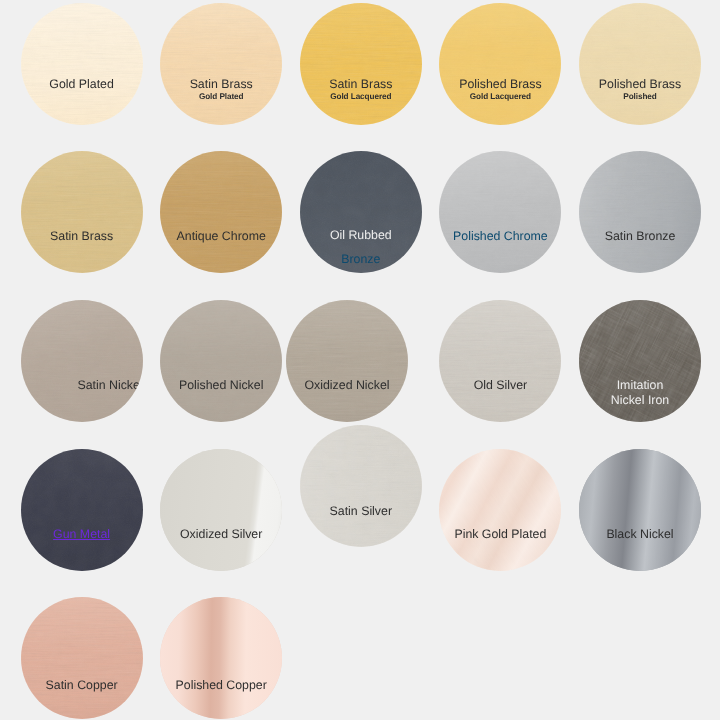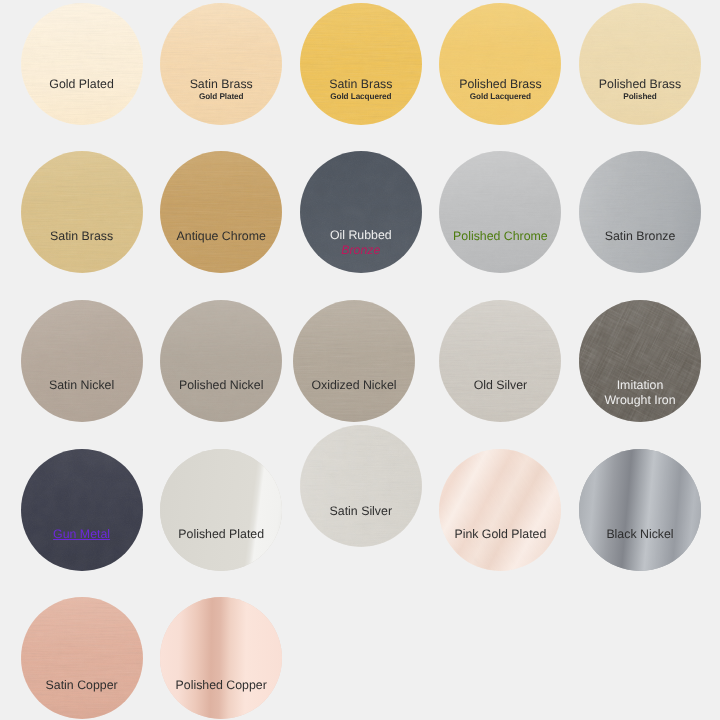--- a/index.html
+++ b/index.html
@@ -202,21 +202,21 @@
           </defs>
           <g>
             <rect width="122" height="122" filter="url(#tx7)" opacity="0.045"></rect>
           </g>
           <g>
             <rect width="122" height="122" filter="url(#tx7b)" opacity="0.05"></rect>
           </g>
         </svg></div>
     <div class="sheen" style="background: linear-gradient(rgba(255, 255, 255, 0) 0%, rgba(255, 255, 255, 0.02) 45%, rgba(255, 255, 255, 0.05) 100%);"></div>
     <div class="lbl l1" style="top: 76.6px; color: rgb(238, 238, 238);">Oil Rubbed</div>
-    <div class="lbl l1" style="top: 92px; color: #be185d; font-style: italic;">Bronze</div>
+    <div class="lbl l1" style="top: 101px; color: #0c4a6e;">Bronze</div>
   </div>
   <div class="sw" style="left:439.40px;top:151.35px">
     <div class="fill" style="background-color: rgb(189, 190, 191);"></div>
     <div class="tex"><svg width="122" height="122">
           <defs>
             <filter id="tx8" x="-60%" y="-60%" width="220%" height="220%">
       <feTurbulence type="fractalNoise" baseFrequency="0.035 1.1" numOctaves="2" seed="109"></feTurbulence>
       <feColorMatrix type="saturate" values="0"></feColorMatrix>
     </filter>
             <filter id="tx8b" x="-60%" y="-60%" width="220%" height="220%">
@@ -225,21 +225,21 @@
     </filter>
           </defs>
           <g>
             <rect width="122" height="122" filter="url(#tx8)" opacity="0.05"></rect>
           </g>
           <g>
             <rect width="122" height="122" filter="url(#tx8b)" opacity="0.035"></rect>
           </g>
         </svg></div>
     <div class="sheen" style="background: linear-gradient(170deg, rgba(255, 255, 255, 0.22) 0%, rgba(255, 255, 255, 0.04) 48%, rgba(156, 158, 162, 0.08) 86%, rgba(146, 150, 154, 0.16) 100%);"></div>
-    <div class="lbl l1" style="top: 77.3px; color: #4d7c0f;">Polished Chrome</div>
+    <div class="lbl l1" style="top: 77.3px; color: #0c4a6e;">Polished Chrome</div>
   </div>
   <div class="sw" style="left:579.00px;top:151.35px">
     <div class="fill" style="background-color: rgb(179, 182, 185);"></div>
     <div class="tex"><svg width="122" height="122">
           <defs>
             <filter id="tx9" x="-60%" y="-60%" width="220%" height="220%">
       <feTurbulence type="fractalNoise" baseFrequency="0.04 1.3" numOctaves="3" seed="122"></feTurbulence>
       <feColorMatrix type="saturate" values="0"></feColorMatrix>
     </filter>
             <filter id="tx9b" x="-60%" y="-60%" width="220%" height="220%">
@@ -271,21 +271,21 @@
     </filter>
           </defs>
           <g>
             <rect width="122" height="122" filter="url(#tx10)" opacity="0.07"></rect>
           </g>
           <g>
             <rect width="122" height="122" filter="url(#tx10b)" opacity="0.045"></rect>
           </g>
         </svg></div>
     <div class="sheen" style="background: linear-gradient(165deg, rgba(255, 255, 255, 0.14) 0%, rgba(255, 255, 255, 0.01) 45%, rgba(156, 142, 130, 0.08) 84%, rgba(146, 132, 118, 0.16) 100%);"></div>
-    <div class="lbl l1" style="top: 78.3px; color: rgb(46, 46, 46);">Satin Nickel</div>
+    <div class="lbl l1" style="top: 78.3px; color: rgb(46, 46, 46); text-align: right;">Satin Nickel</div>
   </div>
   <div class="sw" style="left:160.20px;top:299.95px">
     <div class="fill" style="background-color: rgb(178, 168, 156);"></div>
     <div class="tex"><svg width="122" height="122">
           <defs>
             <filter id="tx11" x="-60%" y="-60%" width="220%" height="220%">
       <feTurbulence type="fractalNoise" baseFrequency="0.035 1.1" numOctaves="2" seed="148"></feTurbulence>
       <feColorMatrix type="saturate" values="0"></feColorMatrix>
     </filter>
             <filter id="tx11b" x="-60%" y="-60%" width="220%" height="220%">
@@ -296,21 +296,21 @@
           <g>
             <rect width="122" height="122" filter="url(#tx11)" opacity="0.05"></rect>
           </g>
           <g>
             <rect width="122" height="122" filter="url(#tx11b)" opacity="0.035"></rect>
           </g>
         </svg></div>
     <div class="sheen" style="background: linear-gradient(rgba(255, 255, 255, 0.12) 0%, rgba(255, 255, 255, 0) 48%, rgba(156, 144, 132, 0.06) 86%, rgba(146, 134, 122, 0.12) 100%);"></div>
     <div class="lbl l1" style="top: 78.3px; color: rgb(46, 46, 46);">Polished Nickel</div>
   </div>
-  <div class="sw" style="left:293px;top:299.95px">
+  <div class="sw" style="left:286px;top:299.95px">
     <div class="fill" style="background-color: rgb(179, 168, 153);"></div>
     <div class="tex"><svg width="122" height="122">
           <defs>
             <filter id="tx12" x="-60%" y="-60%" width="220%" height="220%">
       <feTurbulence type="fractalNoise" baseFrequency="0.03 1.6" numOctaves="3" seed="161"></feTurbulence>
       <feColorMatrix type="saturate" values="0"></feColorMatrix>
     </filter>
             <filter id="tx12b" x="-60%" y="-60%" width="220%" height="220%">
       <feTurbulence type="fractalNoise" baseFrequency="0.14 0.15" numOctaves="3" seed="202"></feTurbulence>
       <feColorMatrix type="saturate" values="0"></feColorMatrix>
@@ -371,21 +371,21 @@
           </g>
           <g transform="rotate(-62 61 61)">
             <rect x="-62" y="-62" width="246" height="246" filter="url(#tx14b)" opacity="0.2"></rect>
           </g>
           <g>
             <rect width="122" height="122" filter="url(#tx14c)" opacity="0.1"></rect>
           </g>
         </svg></div>
     <div class="sheen" style="background: linear-gradient(rgba(255, 255, 255, 0.06) 0%, rgba(255, 255, 255, 0) 50%, rgba(0, 0, 0, 0.043) 100%);"></div>
     <div class="lbl l1" style="top: 77.6px; color: rgb(238, 238, 238);">Imitation</div>
-    <div class="lbl l1" style="top: 92.6px; color: rgb(238, 238, 238);">Wrought Iron</div>
+    <div class="lbl l1" style="top: 92.6px; color: rgb(238, 238, 238);">Nickel Iron</div>
   </div>
   <div class="sw" style="left:20.60px;top:448.55px">
     <div class="fill" style="background-color: rgb(60, 62, 76);"></div>
     <div class="tex"><svg width="122" height="122">
           <defs>
             <filter id="tx15" x="-60%" y="-60%" width="220%" height="220%">
       <feTurbulence type="fractalNoise" baseFrequency="0.95" numOctaves="3" seed="200"></feTurbulence>
       <feColorMatrix type="saturate" values="0"></feColorMatrix>
     </filter>
             <filter id="tx15b" x="-60%" y="-60%" width="220%" height="220%">
@@ -424,21 +424,21 @@
             <rect width="122" height="122" filter="url(#tx16)" opacity="0.12"></rect>
           </g>
           <g>
             <rect width="122" height="122" filter="url(#tx16b)" opacity="0.05"></rect>
           </g>
           <g>
             <rect width="122" height="122" filter="url(#tx16c)" opacity="0.05"></rect>
           </g>
         </svg></div>
     <div class="sheen" style="background: linear-gradient(97deg, rgb(215, 213, 206) 0%, rgb(219, 217, 210) 45%, rgb(221, 219, 212) 72%, rgb(228, 227, 222) 75%, rgb(243, 243, 241) 78%, rgb(241, 241, 239) 92%, rgb(232, 232, 229) 100%);"></div>
-    <div class="lbl l1" style="top: 78.7px; color: rgb(46, 46, 46);">Polished Plated</div>
+    <div class="lbl l1" style="top: 78.7px; color: rgb(46, 46, 46);">Oxidized Silver</div>
   </div>
   <div class="sw" style="left:299.80px;top:425px">
     <div class="fill" style="background-color: rgb(218, 215, 208);"></div>
     <div class="tex"><svg width="122" height="122">
           <defs>
             <filter id="tx17" x="-60%" y="-60%" width="220%" height="220%">
       <feTurbulence type="fractalNoise" baseFrequency="0.04 1.3" numOctaves="3" seed="226"></feTurbulence>
       <feColorMatrix type="saturate" values="0"></feColorMatrix>
     </filter>
             <filter id="tx17b" x="-60%" y="-60%" width="220%" height="220%">

